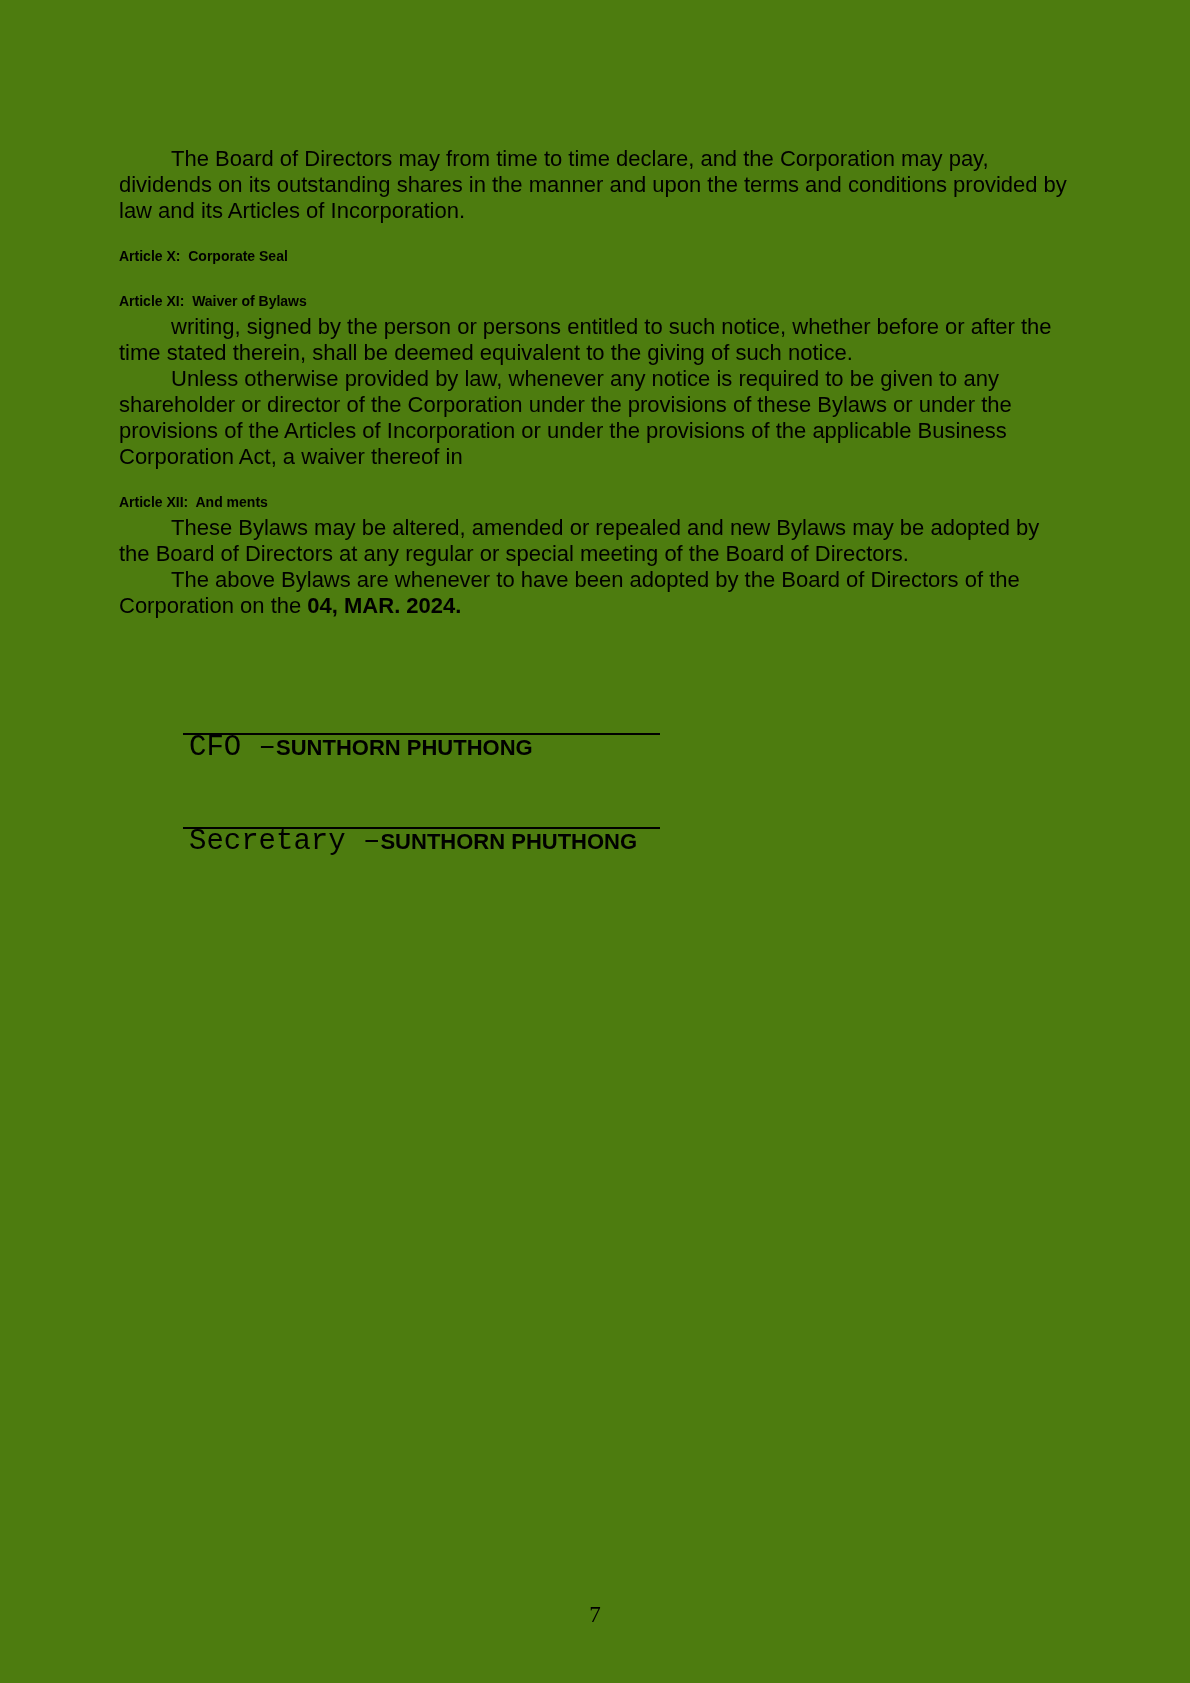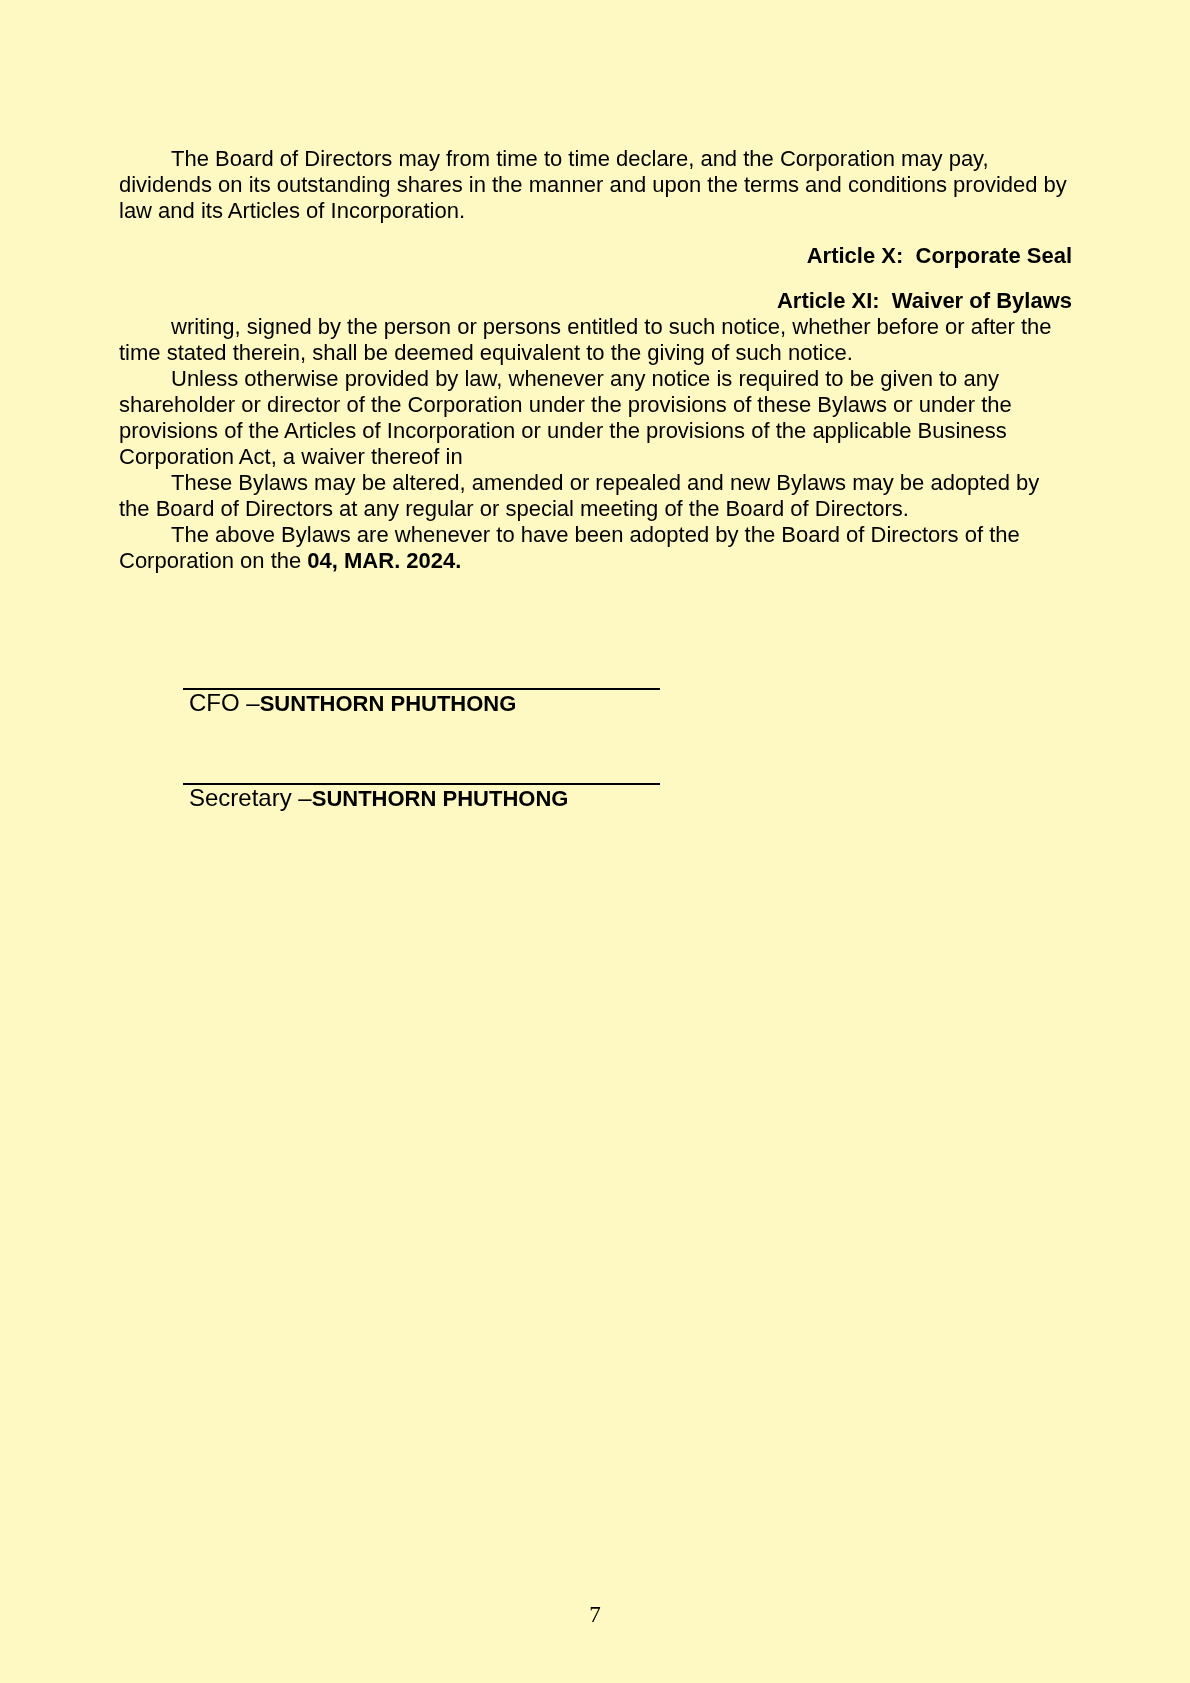--- a/index.html
+++ b/index.html
@@ -1,54 +1,54 @@
 <!DOCTYPE html>
 <html><head>
 <meta charset="utf-8">
 <style>
   html, body { margin: 0; padding: 0; background: #e8e8e8; }
   .page {
     position: relative;
     width: 1190px;
     height: 1683px;
     margin: 0 auto;
-    background: #fef9c3;
+    background: #4d7c0f;
     color: #000000;
     font-family: "Liberation Sans", "DejaVu Sans", sans-serif;
     font-size: 22px;
     line-height: 26px;
     overflow: hidden;
   }
   .content {
     position: absolute;
     top: 146px;
     left: 119px;
     width: 953px;
   }
   .content p { margin: 0; }
   .indent { text-indent: 52px; }
   .gap { margin-top: 19px; }
   h2.article {
     margin: 19px 0 0 0;
-    font-size: 22px;
+    font-size: 14px;
     line-height: 26px;
     font-weight: bold;
-    text-align: right;
+    text-align: left;
     white-space: pre-wrap;
   }
   .bold { font-weight: bold; }
   .sig { margin-left: 64px; width: 477px; }
   .sig-rule { border-top: 2px solid #000; height: 0; }
   .sig-label { margin: 9px 0 0 0; padding-left: 6px; line-height: 26px; }
   .sig-president { margin-top: 215px; }
   .sig-cfo { margin-top: 114px; }
   .sig-secretary { margin-top: 66px; }
   .serif-title {
-    font-family: Liberation Sans, sans-serif;
-    font-size: 24px;
+    font-family: Liberation Mono, monospace;
+    font-size: 29px;
   }
   .sig-name { font-weight: bold; }
   .page-number {
     position: absolute;
     top: 1602px;
     left: 0;
     right: 0;
     text-align: center;
     font-family: "Liberation Serif", "DejaVu Serif", serif;
     font-size: 23px;
@@ -65,20 +65,21 @@
 
     <h2 class="article">Article X:  Corporate Seal</h2>
 
 
     <h2 class="article">Article XI:  Waiver of Bylaws</h2>
 
     <p class="indent">writing, signed by the person or persons entitled to such notice, whether before or after the time stated therein, shall be deemed equivalent to the giving of such notice.</p>
 
     <p class="indent gap">Unless otherwise provided by law, whenever any notice is required to be given to any shareholder or director of the Corporation under the provisions of these Bylaws or under the provisions of the Articles of Incorporation or under the provisions of the applicable Business Corporation Act, a waiver thereof in</p>
 
+    <h2 class="article">Article XII:  And ments</h2>
 
     <p class="indent gap">These Bylaws may be altered, amended or repealed and new Bylaws may be adopted by the Board of Directors at any regular or special meeting of the Board of Directors.</p>
 
     <p class="indent gap">
       <span>The above Bylaws are whenever to have been adopted by the Board of Directors of the Corporation on the </span><span class="bold">04, MAR. 2024.</span>
     </p>
 
 
     <div class="sig sig-cfo">
       <div class="sig-rule"></div>

